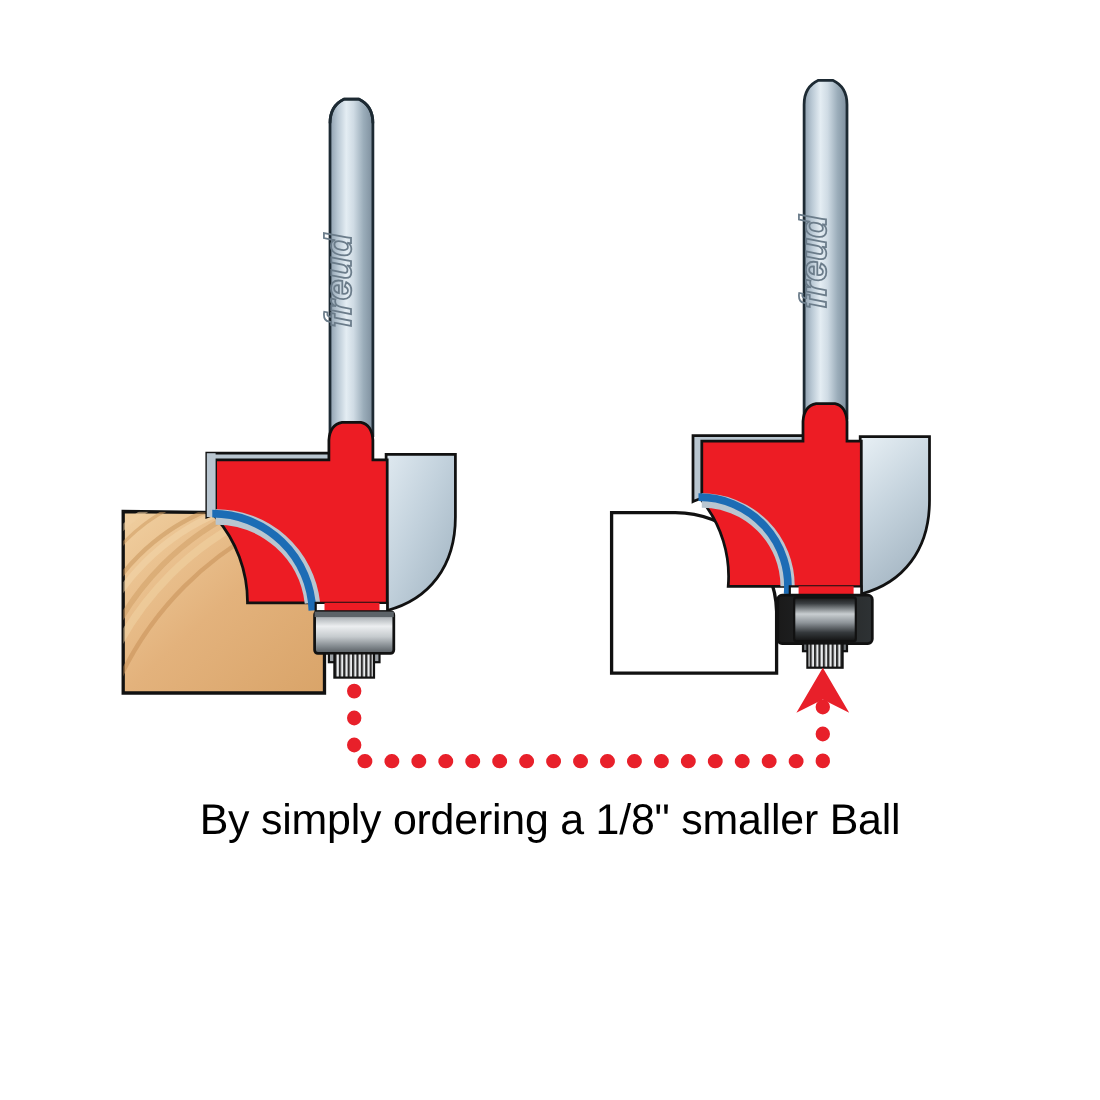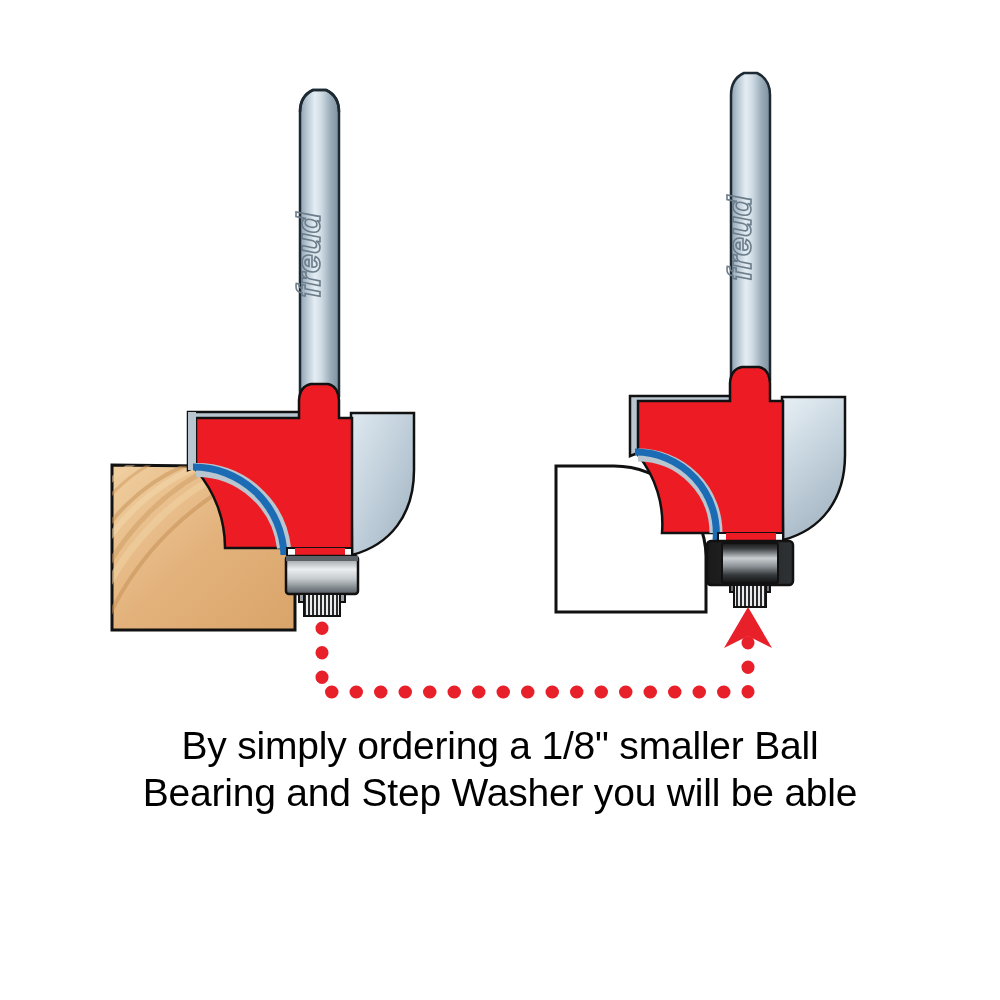--- a/index.html
+++ b/index.html
@@ -202,16 +202,15 @@
     </g>
 
     <g>
       <path d="M322,628 L322,692 L748,692 L748,638" fill="none" stroke="#e8202a" stroke-width="13" stroke-linecap="round" stroke-dasharray="0.5 24"></path>
       <path d="M748,607 L772,648 L748,636 L724,648 Z" fill="#e8202a"></path>
     </g>
   </svg>
 
   <div class="caption">
     <div>By simply ordering a 1/8" smaller Ball</div>
-    <div>Bearing and Step Washer you will be able</div>
   </div>
 
 </div>
 
 </body></html>

